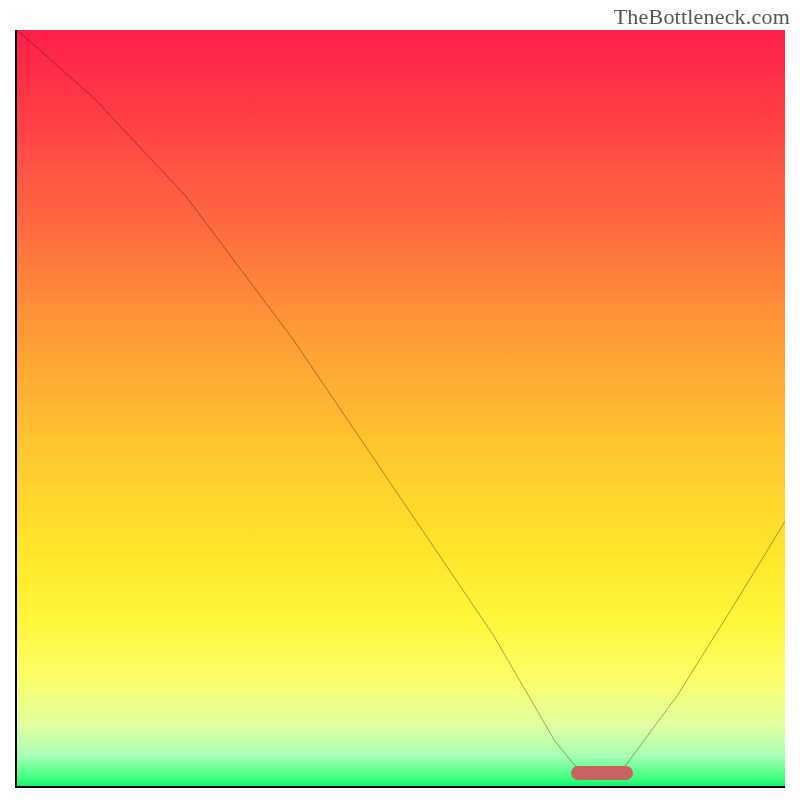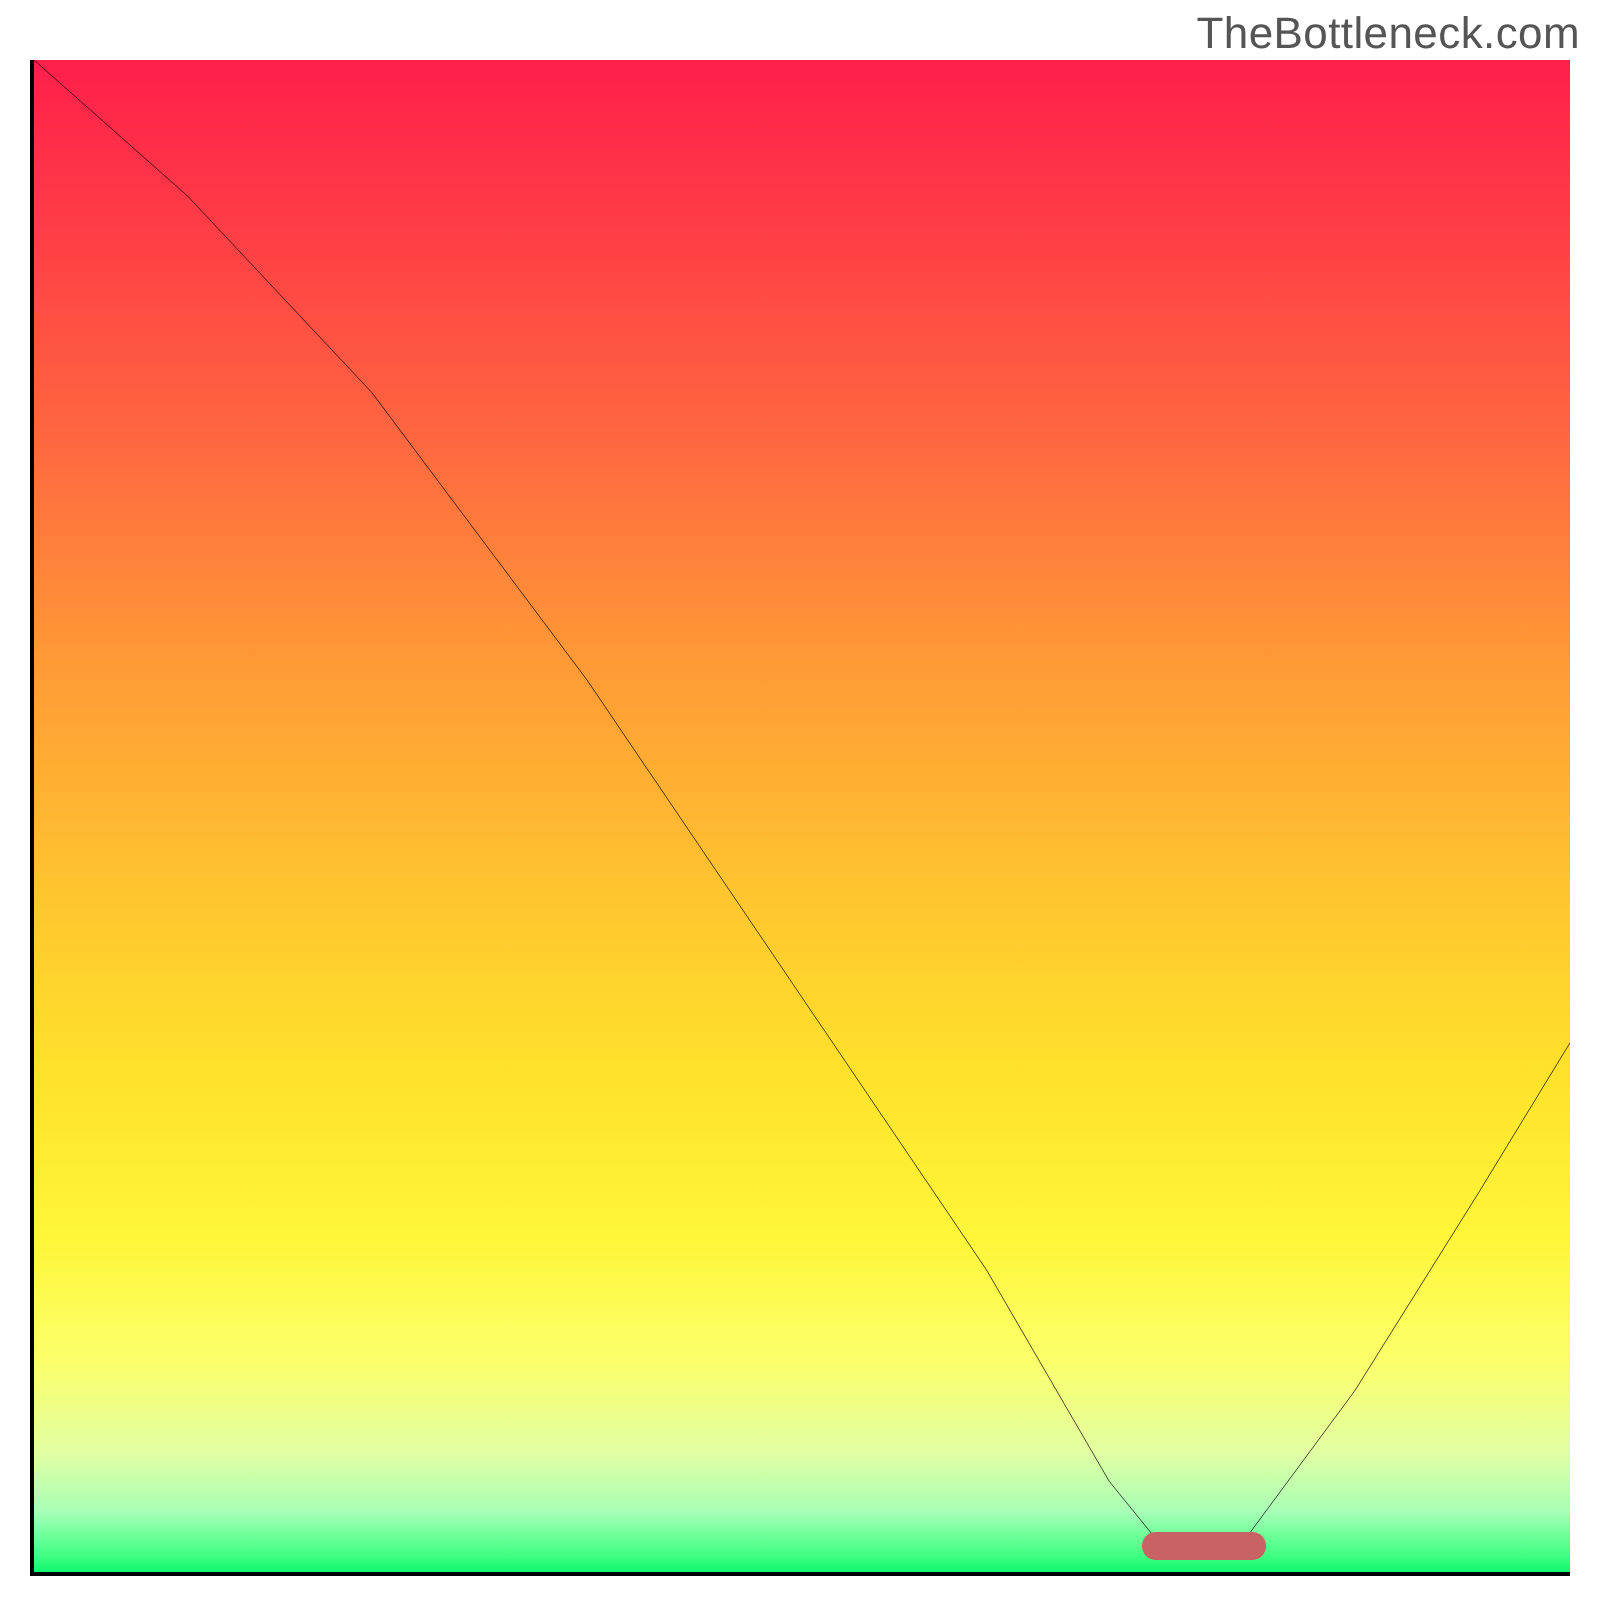--- a/index.html
+++ b/index.html
@@ -8,20 +8,21 @@
     width: 800px;
     height: 800px;
     background: #ffffff;
     font-family: Arial, Helvetica, sans-serif;
     overflow: hidden;
   }
   .canvas {
     position: relative;
     width: 800px;
     height: 615px;
+    font-family: Liberation Serif, serif;
   }
   .watermark {
     position: absolute;
     top: 4px;
     right: 10px;
     color: #555555;
     font-size: 22px;
     font-weight: 500;
     letter-spacing: 0.2px;
   }

